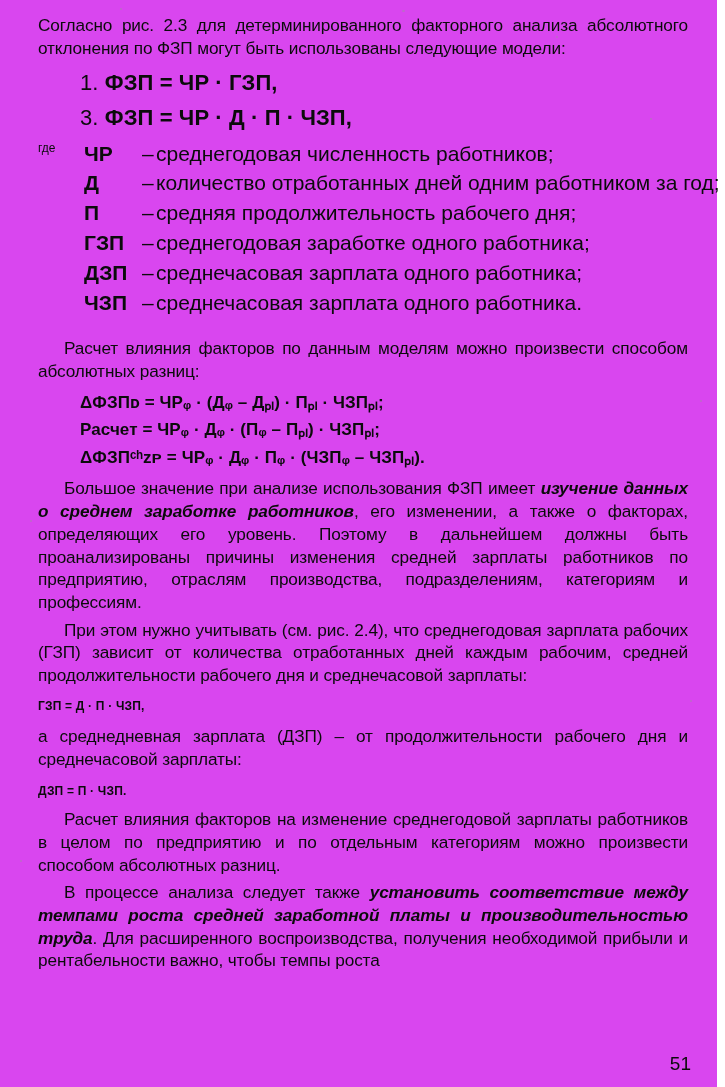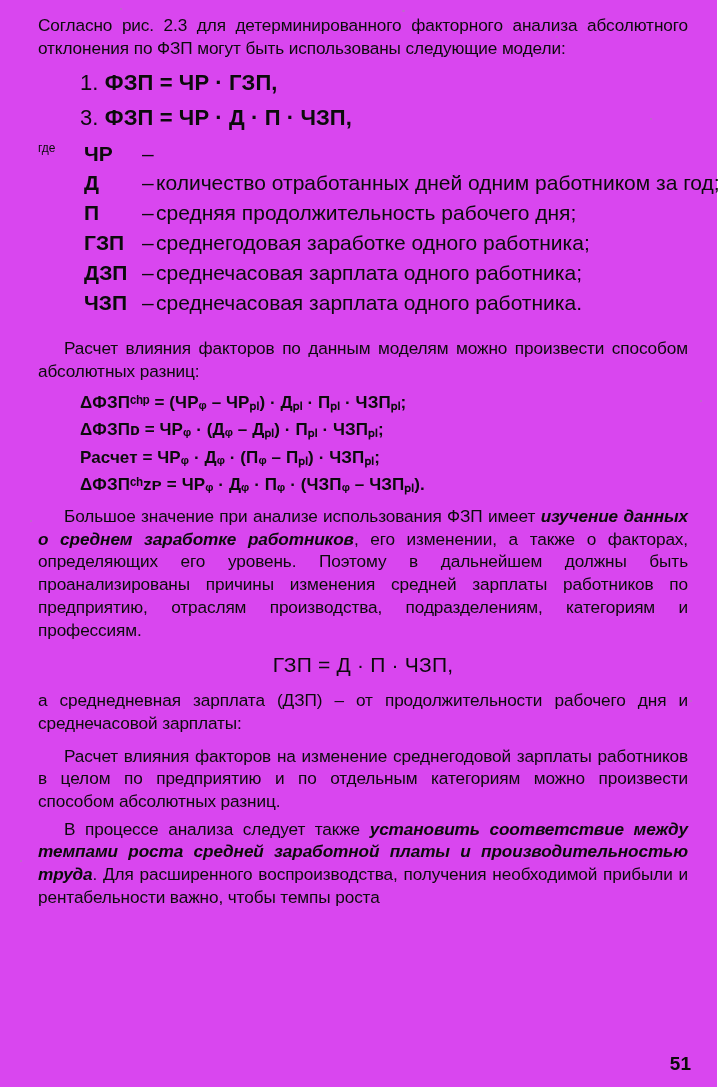--- a/index.html
+++ b/index.html
@@ -93,36 +93,36 @@
     padding-left: 42px;
   }
   .formula-line {
     font-size: 17px;
     line-height: 1.62;
     font-weight: 600;
     letter-spacing: 0.1px;
     white-space: nowrap;
   }
   .formula-center {
-    text-align: center;
-    font-size: 21px;
-    font-weight: 400;
+    text-align: left;
+    font-size: 12px;
+    font-weight: 700;
     letter-spacing: 0.2px;
     margin: 12px 0 12px 0;
   }
   .formula-center.tight { margin: 14px 0 10px 0; }
 
   .ital-bold { font-style: italic; font-weight: 700; }
 
   .page-number {
     position: absolute;
     right: 26px;
     bottom: 12px;
     font-size: 19px;
-    font-weight: 700;
+    font-weight: 400;
   }
 
   
   .speckle {
     position: absolute;
     pointer-events: none;
     background: #9a9a9a;
     opacity: .45;
     border-radius: 50%;
   }
@@ -156,20 +156,21 @@
         <span>ФЗП = ЧР · Д · П · ЧЗП,</span>
       </li>
     </ul>
 
     <div class="legend">
       <div class="where">где</div>
       <div class="legend-rows">
         <div class="legend-row">
           <span class="sym">ЧР</span>
           <span class="dash">–</span>
+          <span class="txt">среднегодовая численность работников;</span>
         </div>
         <div class="legend-row">
           <span class="sym">Д</span>
           <span class="dash">–</span>
           <span class="txt">количество отработанных дней одним работником за год;</span>
         </div>
         <div class="legend-row">
           <span class="sym">П</span>
           <span class="dash">–</span>
           <span class="txt">средняя продолжительность рабочего дня;</span>
@@ -188,33 +189,34 @@
           <span class="sym">ЧЗП</span>
           <span class="dash">–</span>
           <span class="txt">среднечасовая зарплата одного работника.</span>
         </div>
       </div>
     </div>
 
     <p class="indent para-block" style="margin-top:20px;">Расчет влияния факторов по данным моделям можно произвести способом абсолютных разниц:</p>
 
     <div class="formulas">
-      <div class="formula-line">ΔФЗПᶜʰᵖ = (ЧРᵩ – ЧРₚₗ) · Дₚₗ · Пₚₗ · ЧЗПₚₗ;</div>
       <div class="formula-line">ΔФЗПᴅ = ЧРᵩ · (Дᵩ – Дₚₗ) · Пₚₗ · ЧЗПₚₗ;</div>
       <div class="formula-line">Расчет = ЧРᵩ · Дᵩ · (Пᵩ – Пₚₗ) · ЧЗПₚₗ;</div>
       <div class="formula-line">ΔФЗПᶜʰᴢᴘ = ЧРᵩ · Дᵩ · Пᵩ · (ЧЗПᵩ – ЧЗПₚₗ).</div>
     </div>
 
     <p class="indent para-block" style="margin-top:6px;"><span>Большое значение при анализе использования ФЗП имеет </span><span class="ital-bold">изуче­ние данных о среднем заработке работников</span><span>, его изменении, а также о факторах, определяющих его уровень. Поэтому в дальнейшем долж­ны быть проанализированы причины изменения средней зарплаты работников по предприятию, отраслям производства, подразделени­ям, категориям и профессиям.</span></p>
 
+    <p class="indent para-block" style="margin-top:5px;">При этом нужно учитывать (см. рис. 2.4), что среднегодовая зар­плата рабочих (ГЗП) зависит от количества отработанных дней каж­дым рабочим, средней продолжительности рабочего дня и среднеча­совой зарплаты:</p>
 
     <div class="formula-center">ГЗП = Д · П · ЧЗП,</div>
 
     <p class="para-block">а среднедневная зарплата (ДЗП) – от продолжительности рабочего дня и среднечасовой зарплаты:</p>
 
+    <div class="formula-center tight">ДЗП = П · ЧЗП.</div>
 
     <p class="indent para-block" style="margin-top:10px;">Расчет влияния факторов на изменение среднегодовой зарплаты работников в целом по предприятию и по отдельным категориям можно произвести способом абсолютных разниц.</p>
 
     <p class="indent para-block" style="margin-top:5px;"><span>В процессе анализа следует также </span><span class="ital-bold">установить соответствие между темпами роста средней заработной платы и производитель­ностью труда</span><span>. Для расширенного воспроизводства, получения не­обходимой прибыли и рентабельности важно, чтобы темпы роста</span></p>
 
   </div>
 
   <div class="page-number">51</div>
 </div>
 

